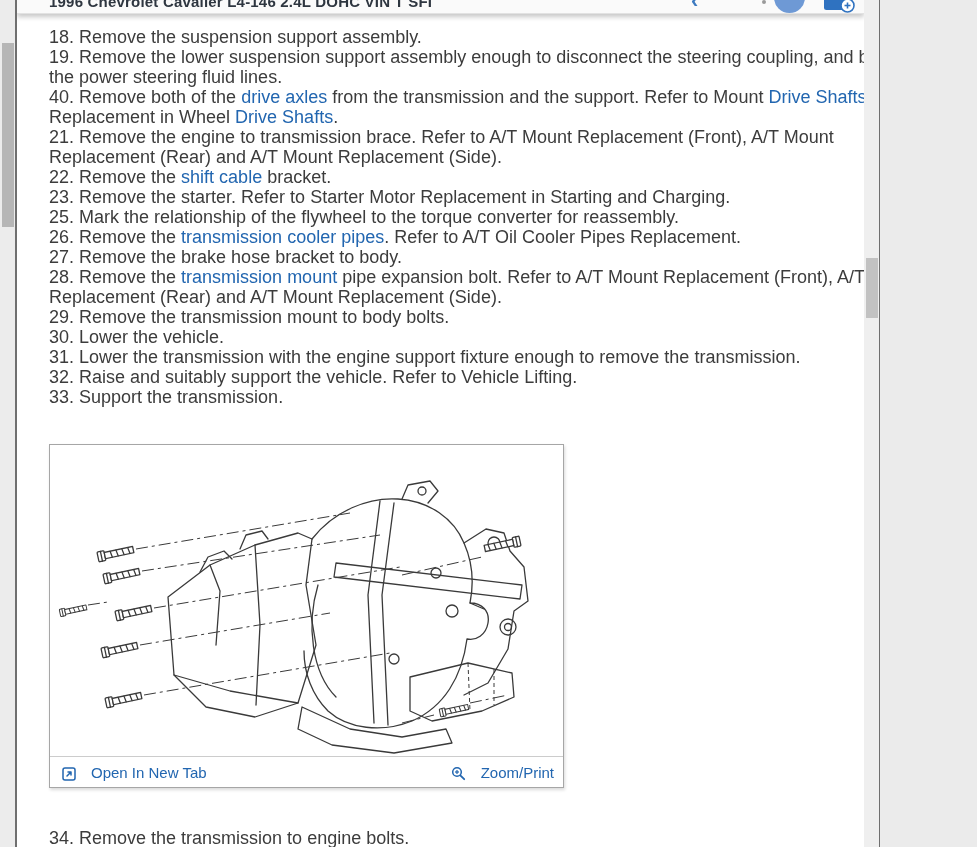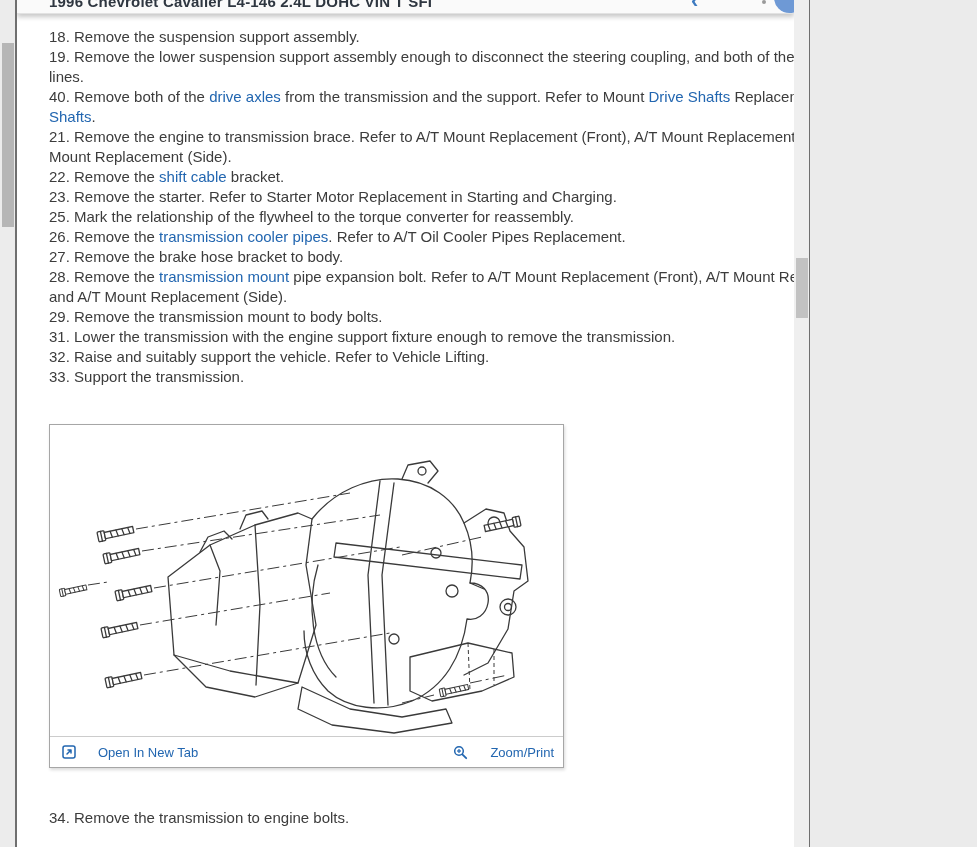--- a/index.html
+++ b/index.html
@@ -1,21 +1,21 @@
 <!DOCTYPE html>
 <html style="--link: #2266b0; --text: #3c3c3c;"><head>
 <meta charset="utf-8">
 <style>
   html,body{margin:0;padding:0;}
   body{
     width:977px;height:847px;overflow:hidden;background:#ebebeb;
     font-family:"Liberation Sans","DejaVu Sans",sans-serif;
     -webkit-font-smoothing:antialiased;
   }
-  .stage{position:relative;width:810px;height:847px;}
+  .stage{position:relative;width:880px;height:847px;}
 
   
   .left-gutter{position:absolute;left:0;top:0;width:15px;height:100%;background:#ececec;}
   .left-thumb{position:absolute;left:2px;top:43px;width:12px;height:184px;background:#b6b6b6;}
   .left-line{position:absolute;left:15px;top:0;width:2px;height:100%;background:#6f6f6f;}
 
   
   .right-gutter{position:absolute;right:1px;top:0;width:15px;height:100%;background:#efefef;}
   .right-thumb{position:absolute;left:2px;top:258px;width:12px;height:60px;background:#c2c2c2;}
   .right-line{position:absolute;right:0;top:0;width:1px;height:100%;background:#6f6f6f;}
@@ -26,30 +26,30 @@
   
   .header{position:absolute;left:0;right:0;top:0;height:13px;background:#fafafa;
     border-bottom:1px solid #e2e2e2;box-shadow:0 3px 5px rgba(0,0,0,.22);overflow:hidden;z-index:4;}
   .title{position:absolute;left:32px;top:-7px;font-size:15px;font-weight:bold;color:#2e3640;white-space:nowrap;letter-spacing:.2px;}
   .h-chevron{position:absolute;left:674px;top:-12px;font-size:22px;font-weight:bold;color:#3d7ac0;}
   .h-dot{position:absolute;left:745px;top:0;width:4px;height:4px;border-radius:50%;background:#9a9a9a;}
   .h-circle{position:absolute;left:757px;top:-18px;width:31px;height:31px;border-radius:50%;background:#6e99d5;}
   .h-book{position:absolute;left:806px;top:-8px;width:32px;height:22px;}
 
   
-  .steps{padding:27px 0 0 32px;width:888px;font-size:15px;line-height:20px;color:var(--text,#3c3c3c);}
+  .steps{padding:27px 0 0 32px;width:888px;font-size:18px;line-height:20px;color:var(--text,#3c3c3c);}
   .steps.post{padding-top:40px;}
   .step{margin:0;}
   a.lnk{color:var(--link,#2266b0);text-decoration:none;cursor:pointer;}
 
   
   .figure{position:relative;margin:37px 0 0 32px;width:513px;border:1px solid #a6a6a6;background:#fff;box-shadow:1px 2px 3px rgba(0,0,0,.15);}
   .fig-img{width:513px;height:311px;border-bottom:1px solid #cccccc;}
   .fig-bar{height:30px;display:flex;justify-content:space-between;align-items:center;padding:0 9px 0 12px;background:#fff;}
-  .fig-link{display:flex;align-items:flex-start;gap:22px;color:var(--link,#2266b0);font-size:13px;text-decoration:none;cursor:pointer;}
+  .fig-link{display:flex;align-items:flex-end;gap:15px;color:var(--link,#2266b0);font-size:15px;text-decoration:none;cursor:pointer;}
   .fig-link svg{display:block;}
 
   svg.diagram{display:block;}
   .ln{stroke:#3a3a3a;stroke-width:1.3;fill:none;stroke-linejoin:round;stroke-linecap:round;}
   .lnf{stroke:#3a3a3a;stroke-width:1.3;fill:#ffffff;stroke-linejoin:round;}
   .dd{stroke:#3a3a3a;stroke-width:1;fill:none;stroke-dasharray:12 4 3 4;}
   .dsh{stroke:#3a3a3a;stroke-width:1;fill:none;stroke-dasharray:4 3;}
 </style>
 </head>
 <body>
@@ -83,20 +83,21 @@
         <div class="step"><span>19. </span><span>Remove the lower suspension support assembly enough to disconnect the steering coupling, and both of the power steering fluid lines.</span></div>
         <div class="step"><span>40. </span><span>Remove both of the </span><a class="lnk">drive axles</a><span> from the transmission and the support. Refer to Mount </span><a class="lnk">Drive Shafts</a><span> Replacement in Wheel </span><a class="lnk">Drive Shafts</a><span>.</span></div>
         <div class="step"><span>21. </span><span>Remove the engine to transmission brace. Refer to A/T Mount Replacement (Front), A/T Mount Replacement (Rear) and A/T Mount Replacement (Side).</span></div>
         <div class="step"><span>22. </span><span>Remove the </span><a class="lnk">shift cable</a><span> bracket.</span></div>
         <div class="step"><span>23. </span><span>Remove the starter. Refer to Starter Motor Replacement in Starting and Charging.</span></div>
         <div class="step"><span>25. </span><span>Mark the relationship of the flywheel to the torque converter for reassembly.</span></div>
         <div class="step"><span>26. </span><span>Remove the </span><a class="lnk">transmission cooler pipes</a><span>. Refer to A/T Oil Cooler Pipes Replacement.</span></div>
         <div class="step"><span>27. </span><span>Remove the brake hose bracket to body.</span></div>
         <div class="step"><span>28. </span><span>Remove the </span><a class="lnk">transmission mount</a><span> pipe expansion bolt. Refer to A/T Mount Replacement (Front), A/T Mount Replacement (Rear) and A/T Mount Replacement (Side).</span></div>
         <div class="step"><span>29. </span><span>Remove the transmission mount to body bolts.</span></div>
+        <div class="step"><span>30. </span><span>Lower the vehicle.</span></div>
         <div class="step"><span>31. </span><span>Lower the transmission with the engine support fixture enough to remove the transmission.</span></div>
         <div class="step"><span>32. </span><span>Raise and suitably support the vehicle. Refer to Vehicle Lifting.</span></div>
         <div class="step"><span>33. </span><span>Support the transmission.</span></div>
       </div>
 
     <div class="figure">
       <div class="fig-img">
         <svg class="diagram" width="513" height="311" viewBox="0 0 513 311">
           <defs>
             <g id="bolt">

